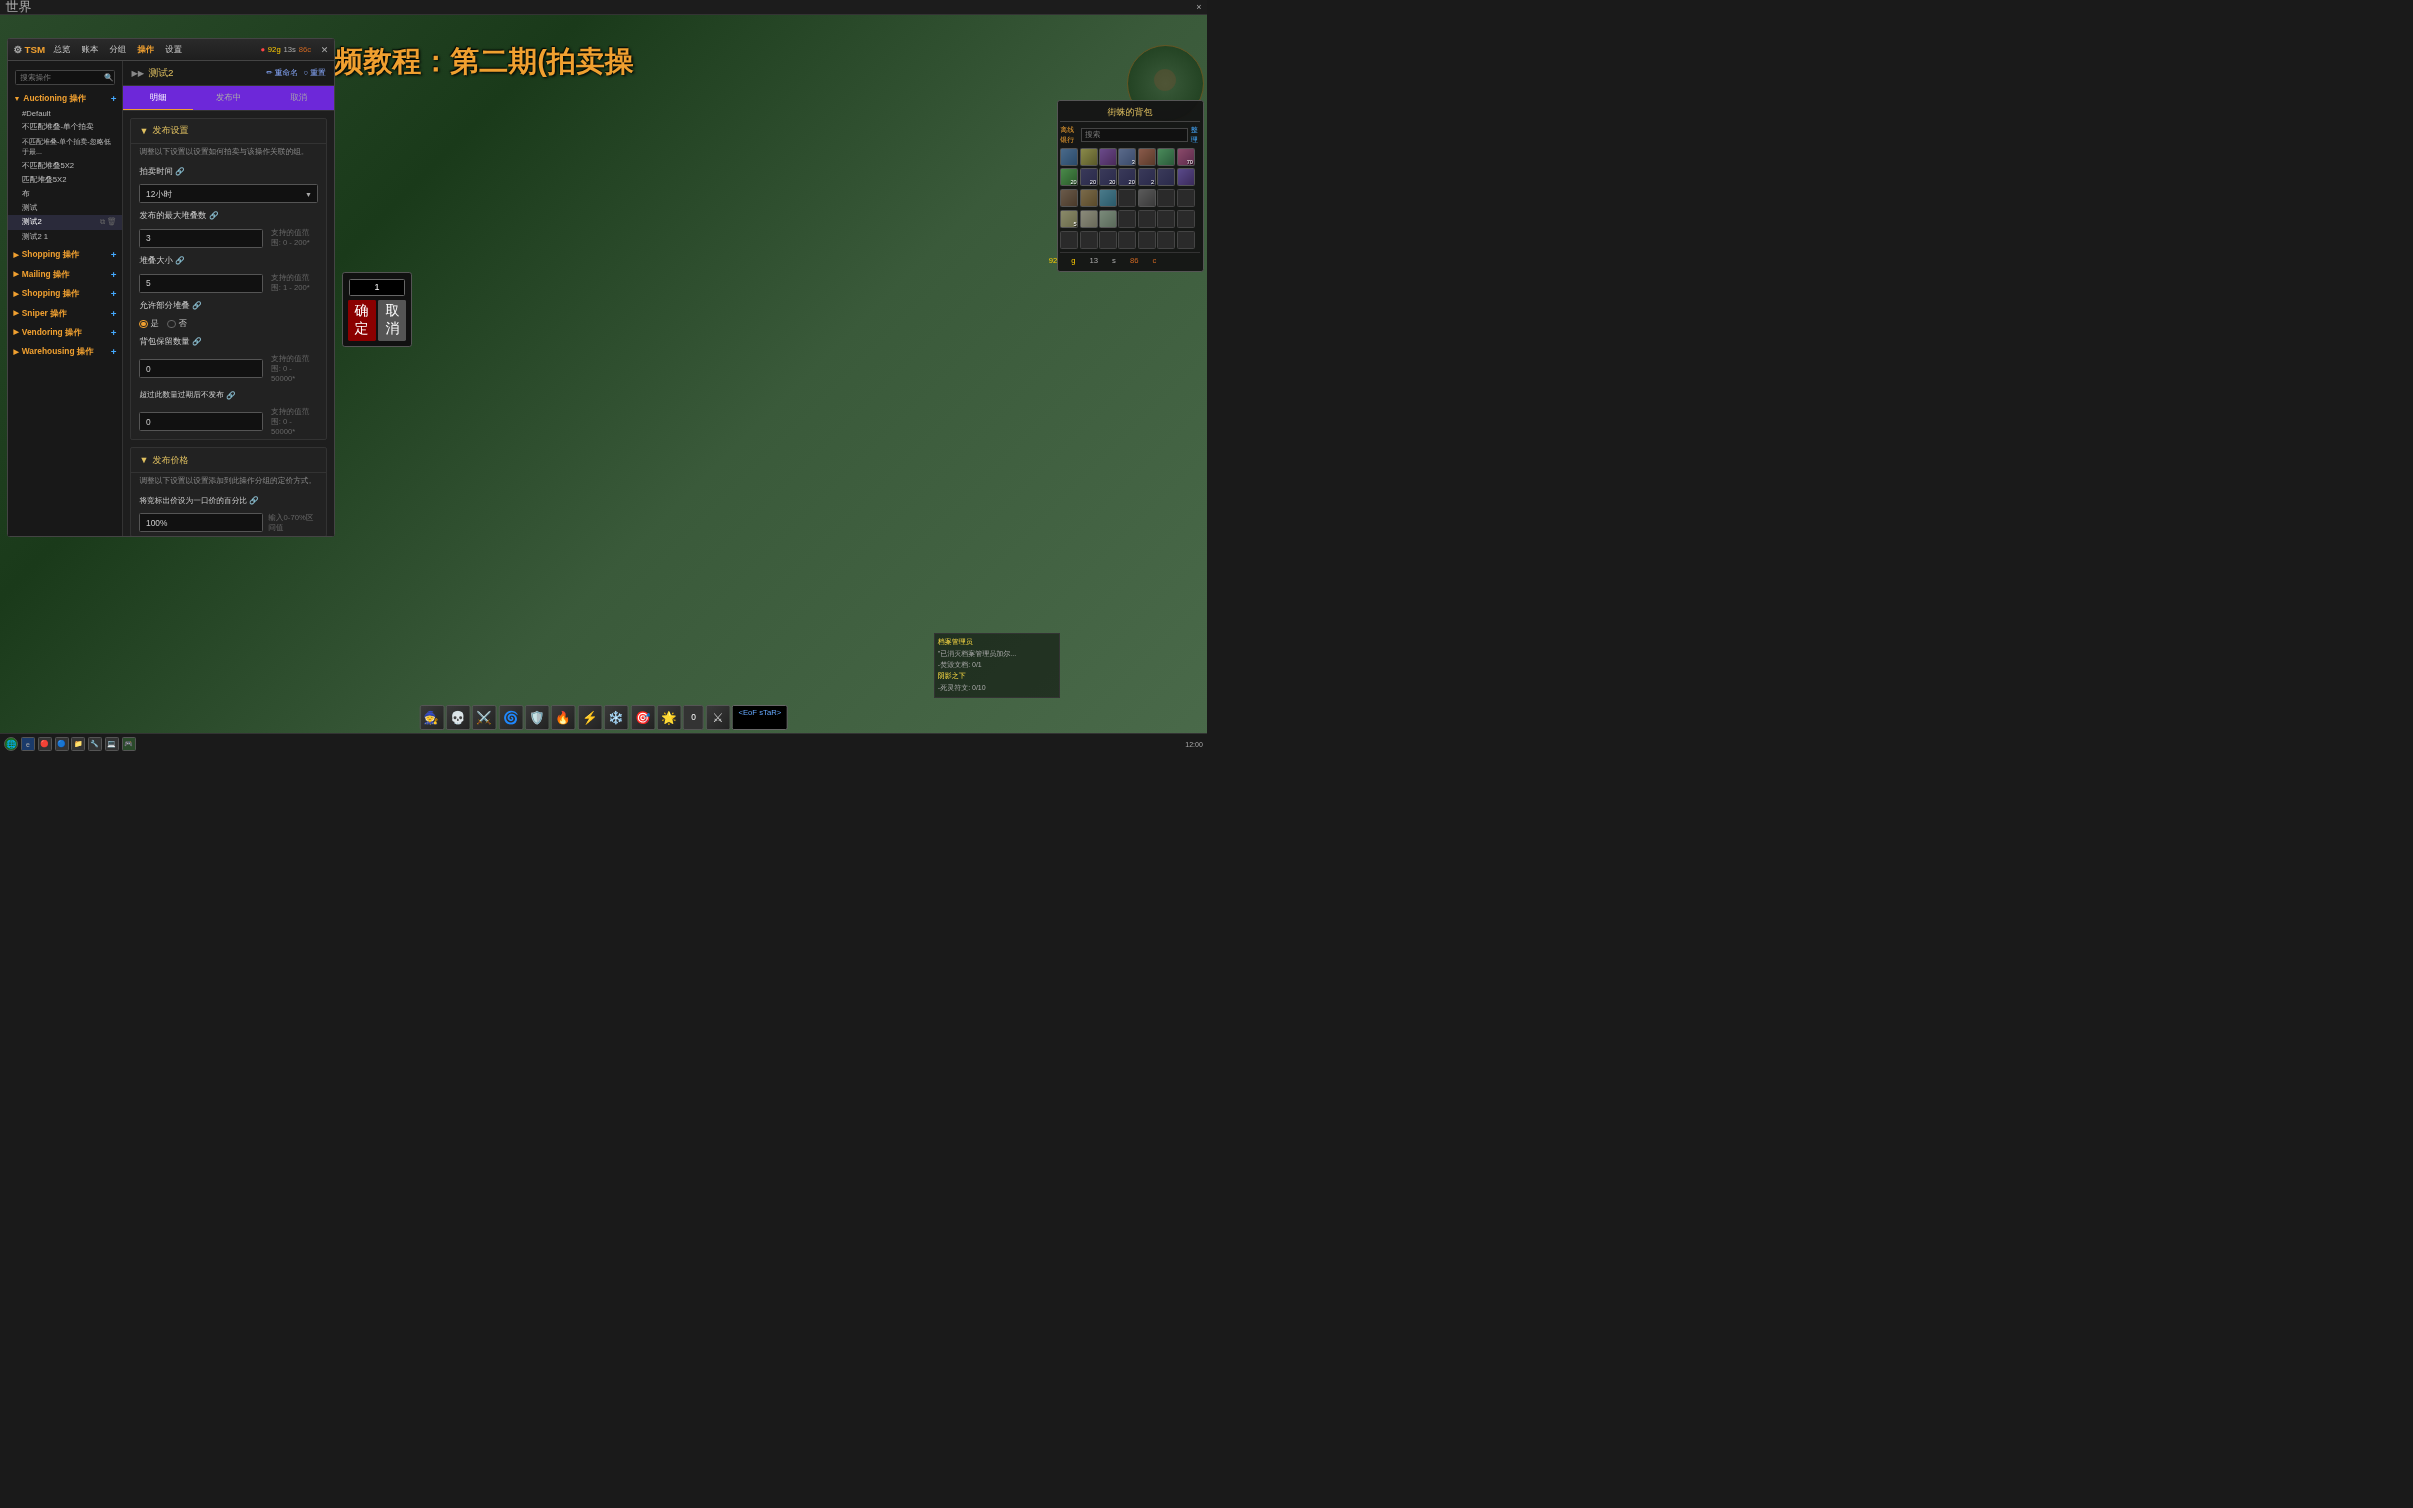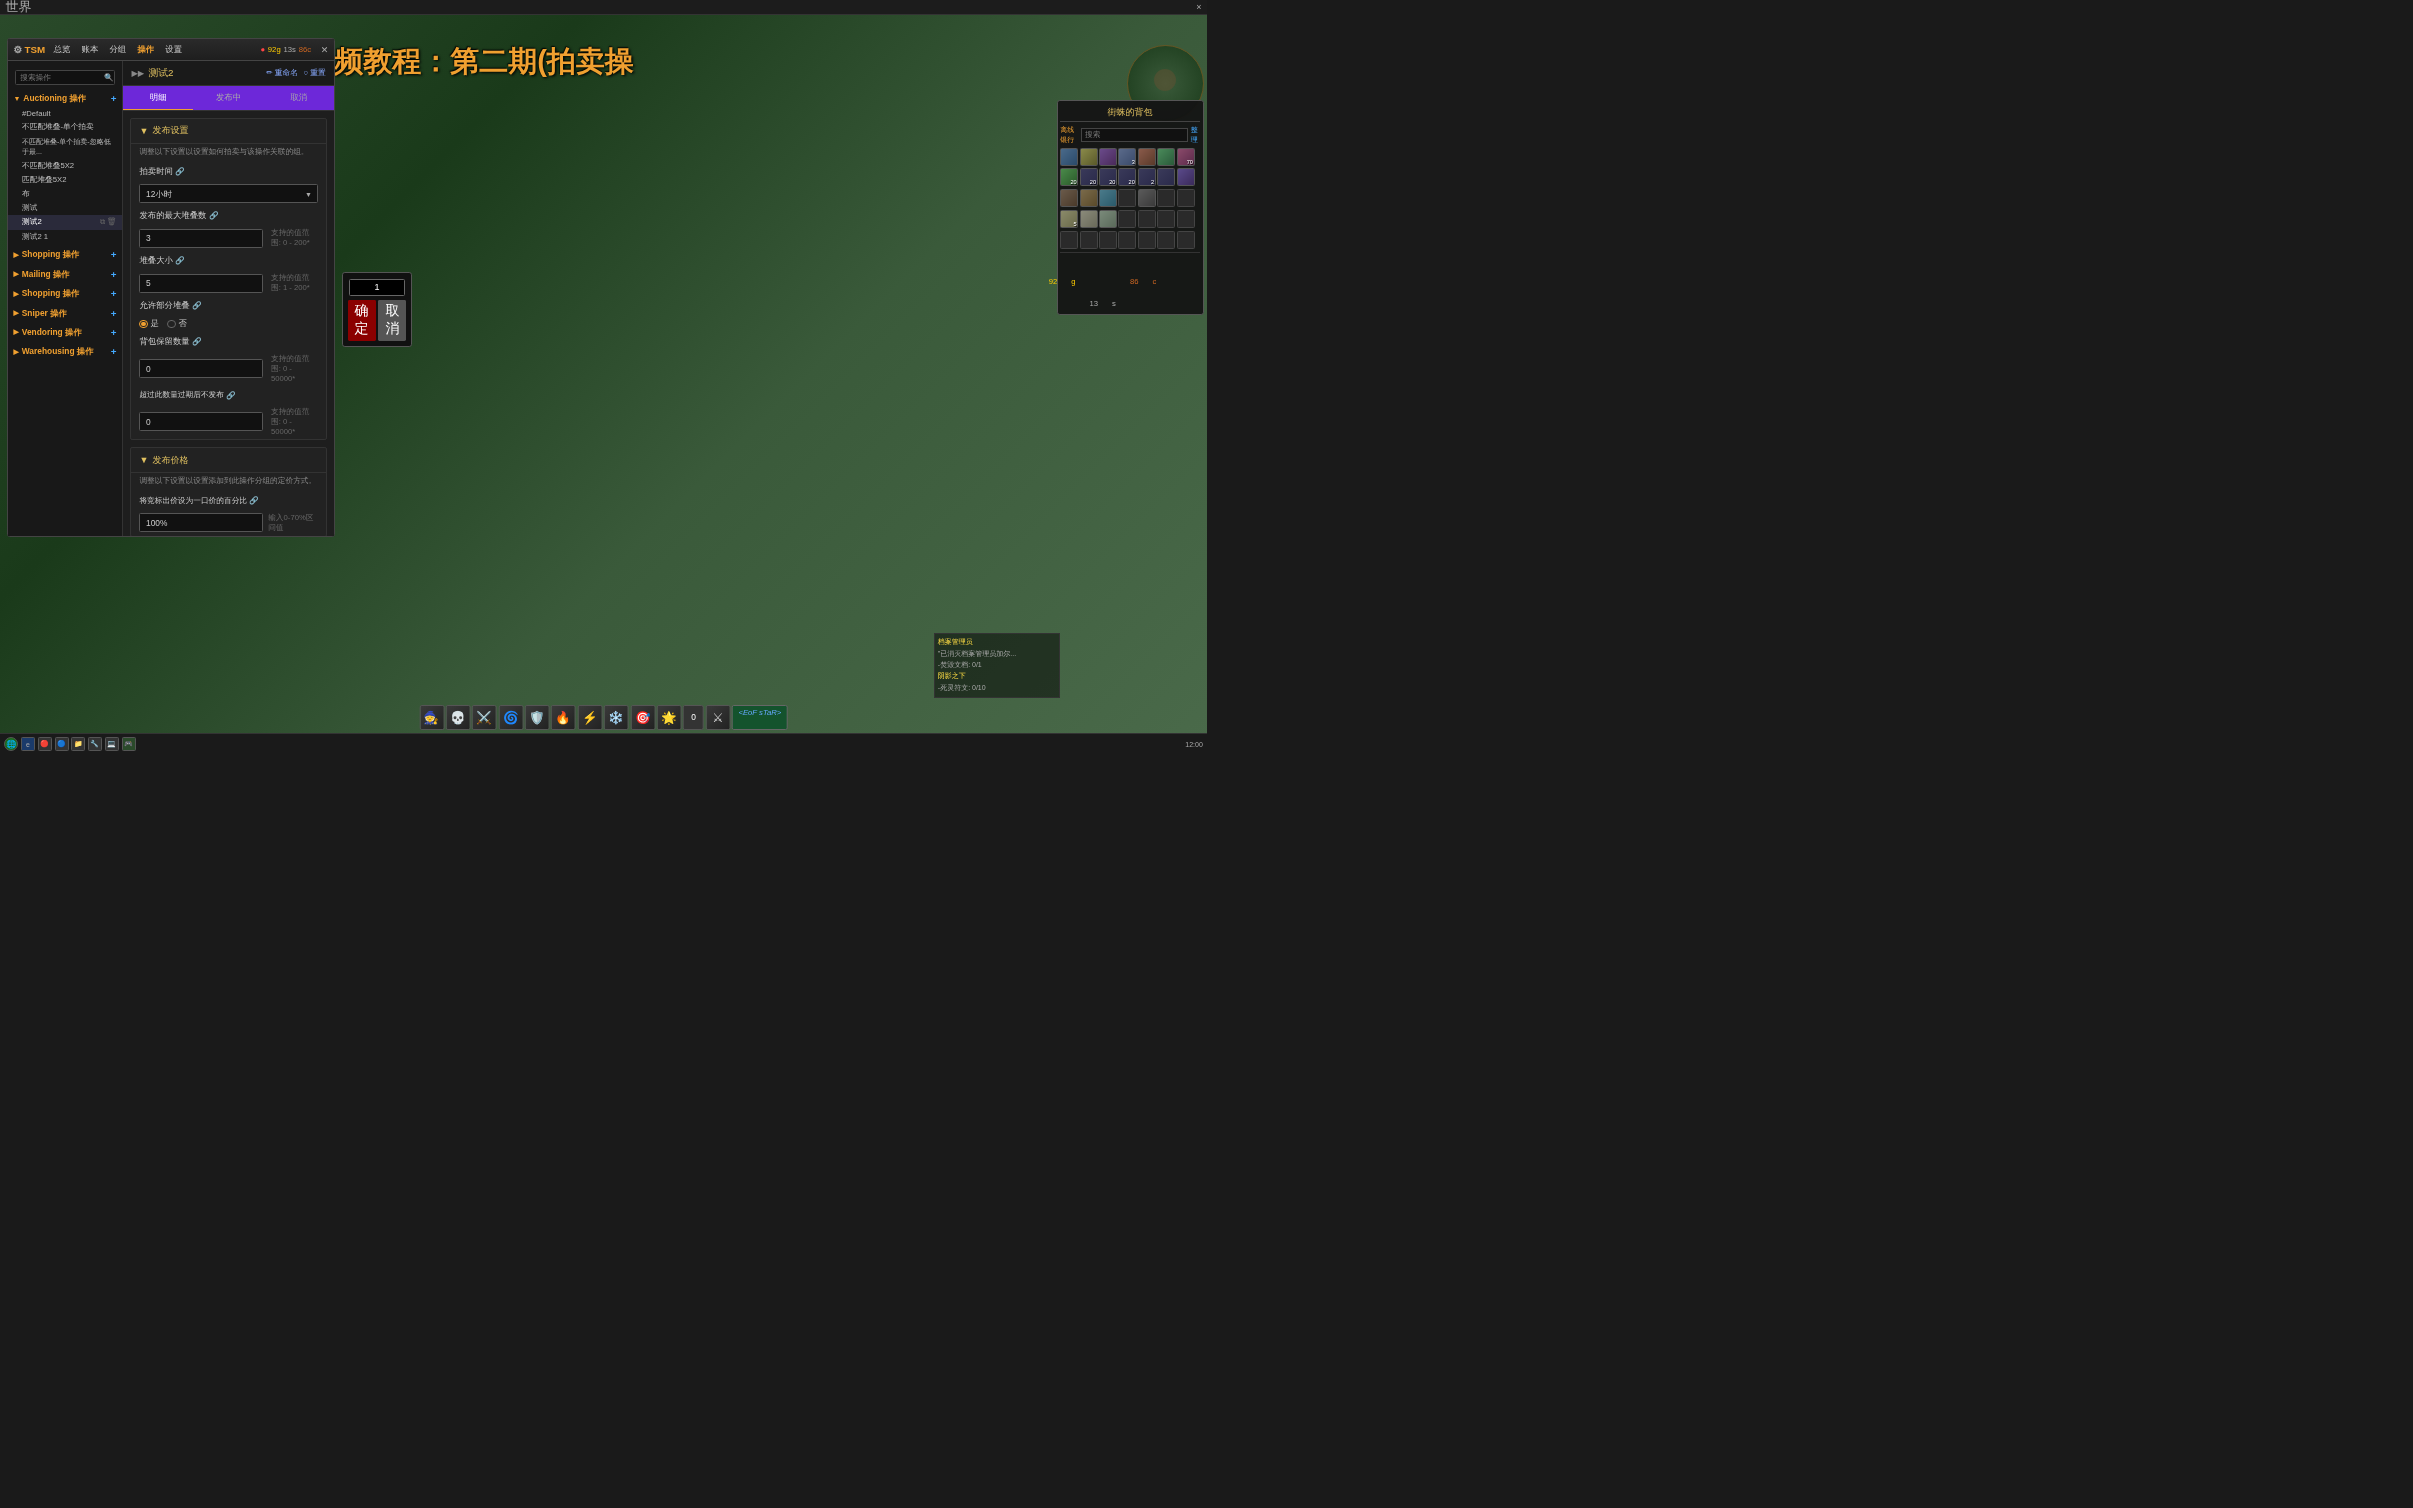--- a/index.html
+++ b/index.html
@@ -615,21 +615,21 @@
       cursor: pointer;
       display: flex;
       align-items: center;
       justify-content: center;
       font-size: 7px;
       color: #aaa;
     }
 
     
     .gold-text { color: #ffcc00; }
-    .silver-text { color: #aaaaaa; margin-top: 44px; }
+    .silver-text { color: #aaaaaa; }
     .copper-text { color: #cc6622; }
 
     .dot-red { color: #ff4444; }
   </style>
 </head>
 <body>
 
 <div id="title-bar">
   <span id="title-text">世界</span>
   <span id="title-close">×</span>
@@ -1001,21 +1001,21 @@
   <div class="action-btn" style="font-size:12.6px;">⚔️</div>
   <div class="action-btn" style="font-size:12.6px;">🌀</div>
   <div class="action-btn" style="font-size:12.6px;">🛡️</div>
   <div class="action-btn" style="font-size:12.6px;">🔥</div>
   <div class="action-btn" style="font-size:12.6px;">⚡</div>
   <div class="action-btn" style="font-size:12.6px;">❄️</div>
   <div class="action-btn" style="font-size:12.6px;">🎯</div>
   <div class="action-btn" style="font-size:12.6px;">🌟</div>
   <div style="width:21px;height:25px;background:#333;border:0.7px solid #555;border-radius:2.1px;display:flex;align-items:center;justify-content:center;color:#fff;font-size:8.4px;">0</div>
   <div class="action-btn" style="font-size:12.6px;">⚔</div>
-  <div style="background:#14532d;border:0.7px solid #666;border-radius:2.1px;padding:2.8px 5.6px;color:#66aaff;font-size:7.7px;font-style:italic;">&lt;EoF sTaR&gt;</div>
+  <div style="background:#000000;border:0.7px solid #666;border-radius:2.1px;padding:2.8px 5.6px;color:#66aaff;font-size:7.7px;">&lt;EoF sTaR&gt;</div>
 </div>
 
 <div id="taskbar">
   <div class="taskbar-icon" style="background:#1a6a1a;border-radius:50%;font-size:8.4px;">🌐</div>
   <div class="taskbar-icon" style="background:#1a3a6a;">e</div>
   <div class="taskbar-icon" style="color:#ff4444;">🔴</div>
   <div class="taskbar-icon">🔵</div>
   <div class="taskbar-icon">📁</div>
   <div class="taskbar-icon">🔧</div>
   <div class="taskbar-icon">💻</div>

